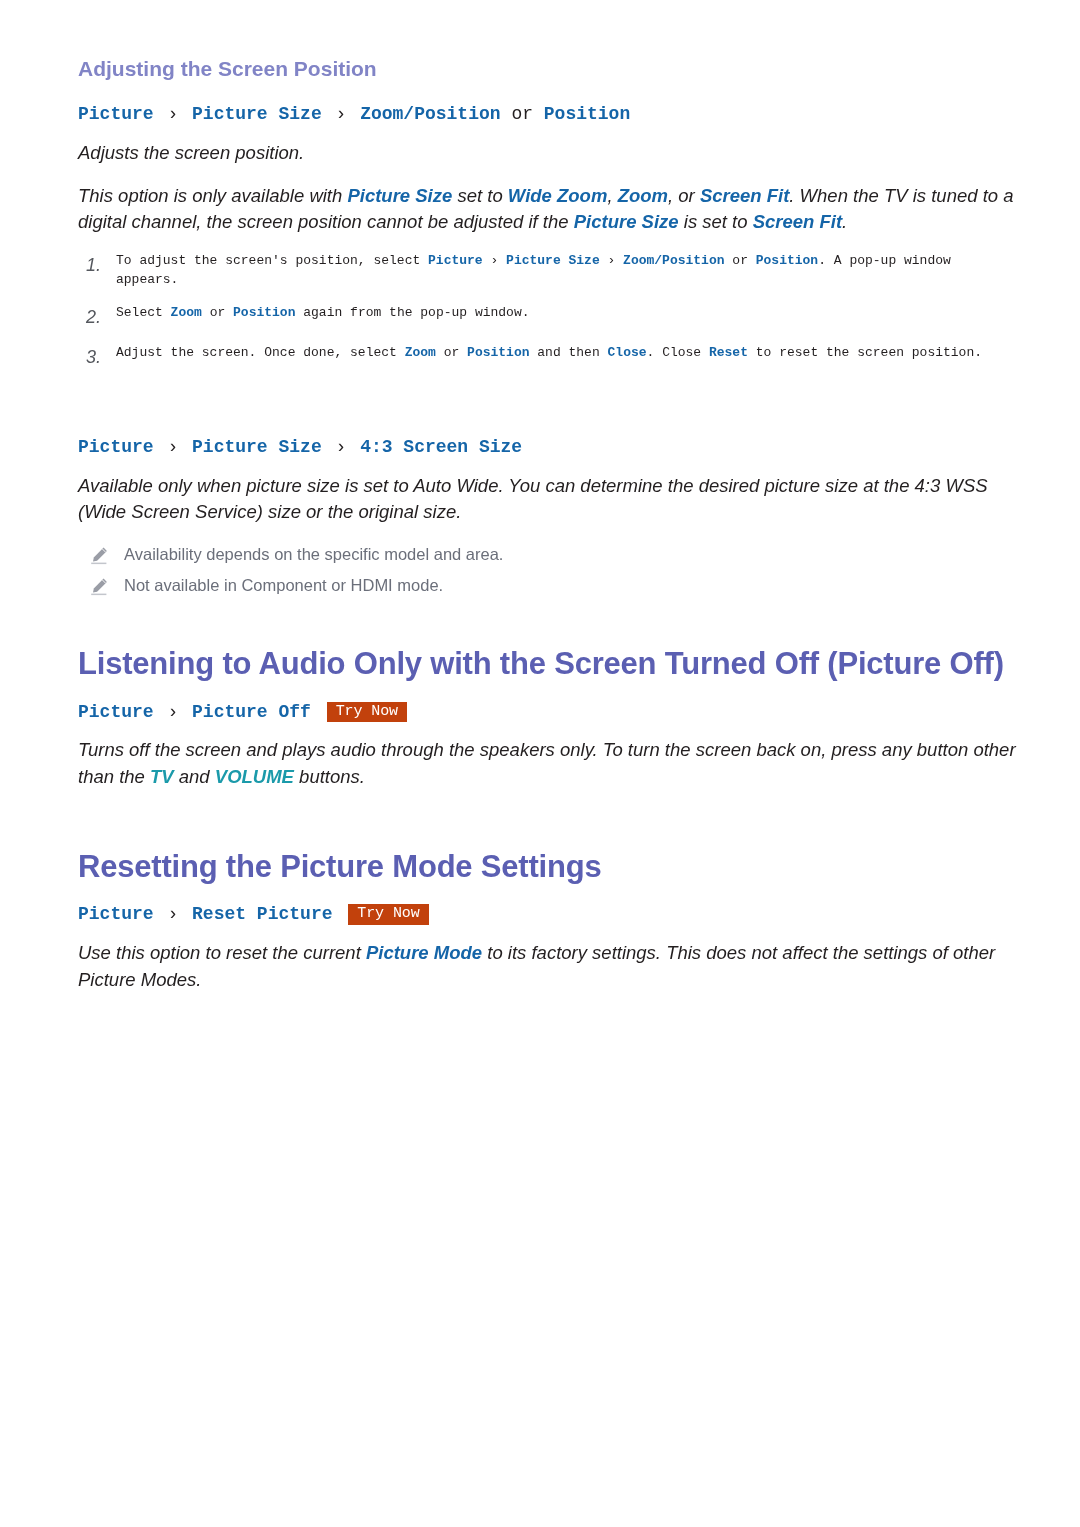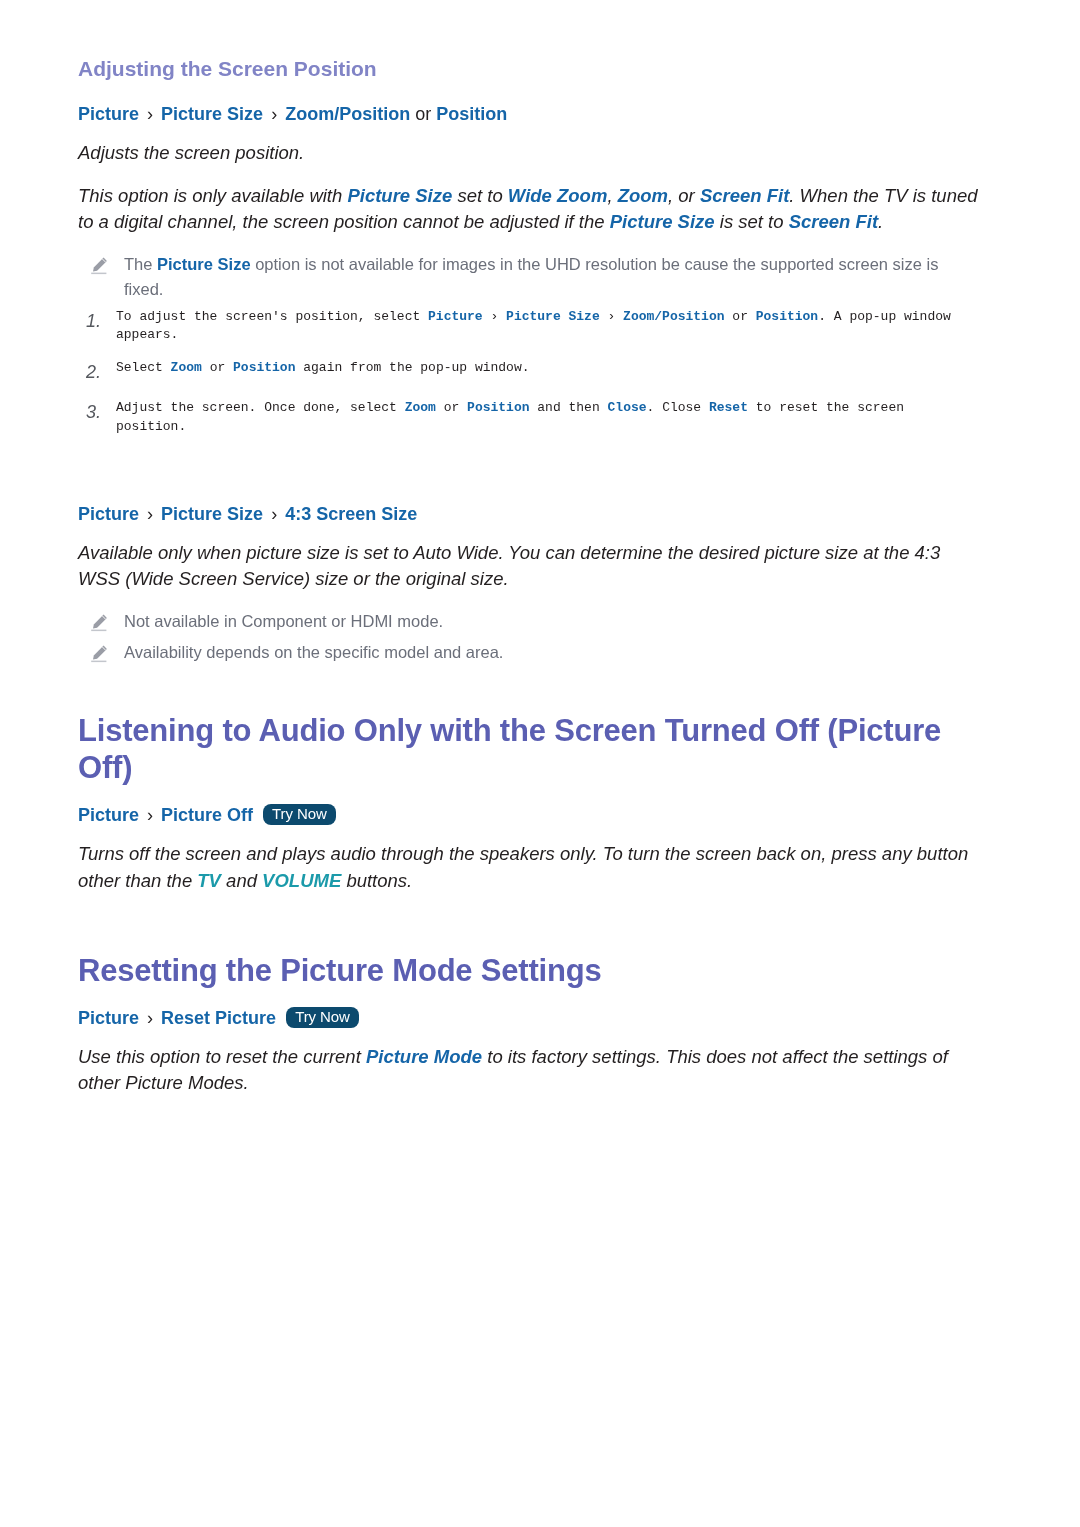--- a/index.html
+++ b/index.html
@@ -12,21 +12,21 @@
     height: 1527px;
     font-family: "Liberation Sans", sans-serif;
     color: #231f20;
     -webkit-font-smoothing: antialiased;
   }
   .page {
     position: relative;
     width: 1080px;
     height: 1117px;
     box-sizing: border-box;
-    padding: 56px 98px 0 78px;
+    padding: 56px 62px 0 78px;
   }
 
   
   .h1 {
     font-size: 31px;
     font-weight: bold;
     color: #5b5fb2;
     letter-spacing: -0.2px;
     line-height: 1.18;
     margin: 0 0 18px 0;
@@ -39,20 +39,21 @@
     margin: 0 0 22px 0;
   }
 
   
   .crumb {
     font-size: 18px;
     font-weight: bold;
     line-height: 1.25;
     margin: 0 0 14px 0;
     color: #1565a8;
+    font-family: Liberation Mono, monospace;
   }
   .crumb .seg { color: #1565a8; }
   .crumb .sep {
     color: #231f20;
     font-weight: normal;
     padding: 0 3px;
     font-size: 18px;
   }
   .crumb .plain {
     color: #231f20;
@@ -119,25 +120,25 @@
   .step-txt {
     font-size: 13px;
     line-height: 1.45;
     color: #231f20;
     font-family: Liberation Mono, monospace;
   }
 
   
   .trynow {
     display: inline-block;
-    background: #0c4a6e;
+    background: #c2410c;
     color: #ffffff;
     font-size: 15px;
     font-weight: normal;
-    border-radius: 8px;
+    border-radius: 0;
     padding: 2px 9px 3px 9px;
     line-height: 1.05;
     vertical-align: 2px;
     margin-left: 5px;
     letter-spacing: -0.1px;
   }
 
   .gap-lg { height: 42px; }
   .gap-xl { height: 52px; }
 </style>
@@ -154,30 +155,20 @@
     <span class="seg">Picture Size</span>
     <span class="sep">›</span>
     <span class="seg">Zoom/Position</span>
     <span class="plain"> or </span>
     <span class="seg">Position</span>
   </div>
 
   <p class="p"><span>Adjusts the screen position.</span></p>
   <p class="p"><span>This option is only available with </span><span class="lnk">Picture Size</span><span> set to </span><span class="lnk">Wide Zoom</span><span>, </span><span class="lnk">Zoom</span><span>, or </span><span class="lnk">Screen Fit</span><span>. When the TV is tuned to a digital channel, the screen position cannot be adjusted if the </span><span class="lnk">Picture Size</span><span> is set to </span><span class="lnk">Screen Fit</span><span>.</span></p>
 
-  <div class="note">
-    <span class="note-ico">
-      <svg viewBox="0 0 22 22" width="22" height="22" aria-hidden="true">
-        <path d="M15.6 2.6l3.3 3.3-9.8 9.8-4.1 0.8 0.8-4.1z" fill="#9a9da6"></path>
-        <path d="M14.3 3.9l3.3 3.3" stroke="#ffffff" stroke-width="0.9" fill="none"></path>
-        <rect x="3.2" y="17.6" width="15.2" height="1.5" fill="#c3c6cc"></rect>
-      </svg>
-    </span>
-    <span class="note-txt"><span>The </span><span class="lnk">Picture Size</span><span> option is not available for images in the UHD resolution be cause the supported screen size is fixed.</span></span>
-  </div>
 
   <div class="steps">
     <div class="step">
       <span class="step-num">1.</span>
       <span class="step-txt"><span>To adjust the screen's position, select </span><span class="lnk">Picture</span><span class="sep"> › </span><span class="lnk">Picture Size</span><span class="sep"> › </span><span class="lnk">Zoom/Position</span><span> or </span><span class="lnk">Position</span><span>. A pop-up window appears.</span></span>
     </div>
     <div class="step">
       <span class="step-num">2.</span>
       <span class="step-txt"><span>Select </span><span class="lnk">Zoom</span><span> or </span><span class="lnk">Position</span><span> again from the pop-up window.</span></span>
     </div>
@@ -201,32 +192,32 @@
   <p class="p"><span>Available only when picture size is set to Auto Wide. You can determine the desired picture size at the 4:3 WSS (Wide Screen Service) size or the original size.</span></p>
 
   <div class="note">
     <span class="note-ico">
       <svg viewBox="0 0 22 22" width="22" height="22" aria-hidden="true">
         <path d="M15.6 2.6l3.3 3.3-9.8 9.8-4.1 0.8 0.8-4.1z" fill="#9a9da6"></path>
         <path d="M14.3 3.9l3.3 3.3" stroke="#ffffff" stroke-width="0.9" fill="none"></path>
         <rect x="3.2" y="17.6" width="15.2" height="1.5" fill="#c3c6cc"></rect>
       </svg>
     </span>
-    <span class="note-txt"><span>Not available in Component or HDMI mode.</span></span>
+    <span class="note-txt"><span>Availability depends on the specific model and area.</span></span>
   </div>
 
   <div class="note">
     <span class="note-ico">
       <svg viewBox="0 0 22 22" width="22" height="22" aria-hidden="true">
         <path d="M15.6 2.6l3.3 3.3-9.8 9.8-4.1 0.8 0.8-4.1z" fill="#9a9da6"></path>
         <path d="M14.3 3.9l3.3 3.3" stroke="#ffffff" stroke-width="0.9" fill="none"></path>
         <rect x="3.2" y="17.6" width="15.2" height="1.5" fill="#c3c6cc"></rect>
       </svg>
     </span>
-    <span class="note-txt"><span>Availability depends on the specific model and area.</span></span>
+    <span class="note-txt"><span>Not available in Component or HDMI mode.</span></span>
   </div>
 
   <div class="gap-lg"></div>
 
   <h1 class="h1">Listening to Audio Only with the Screen Turned Off (Picture Off)</h1>
 
   <div class="crumb">
     <span class="seg">Picture</span>
     <span class="sep">›</span>
     <span class="seg">Picture Off</span>

